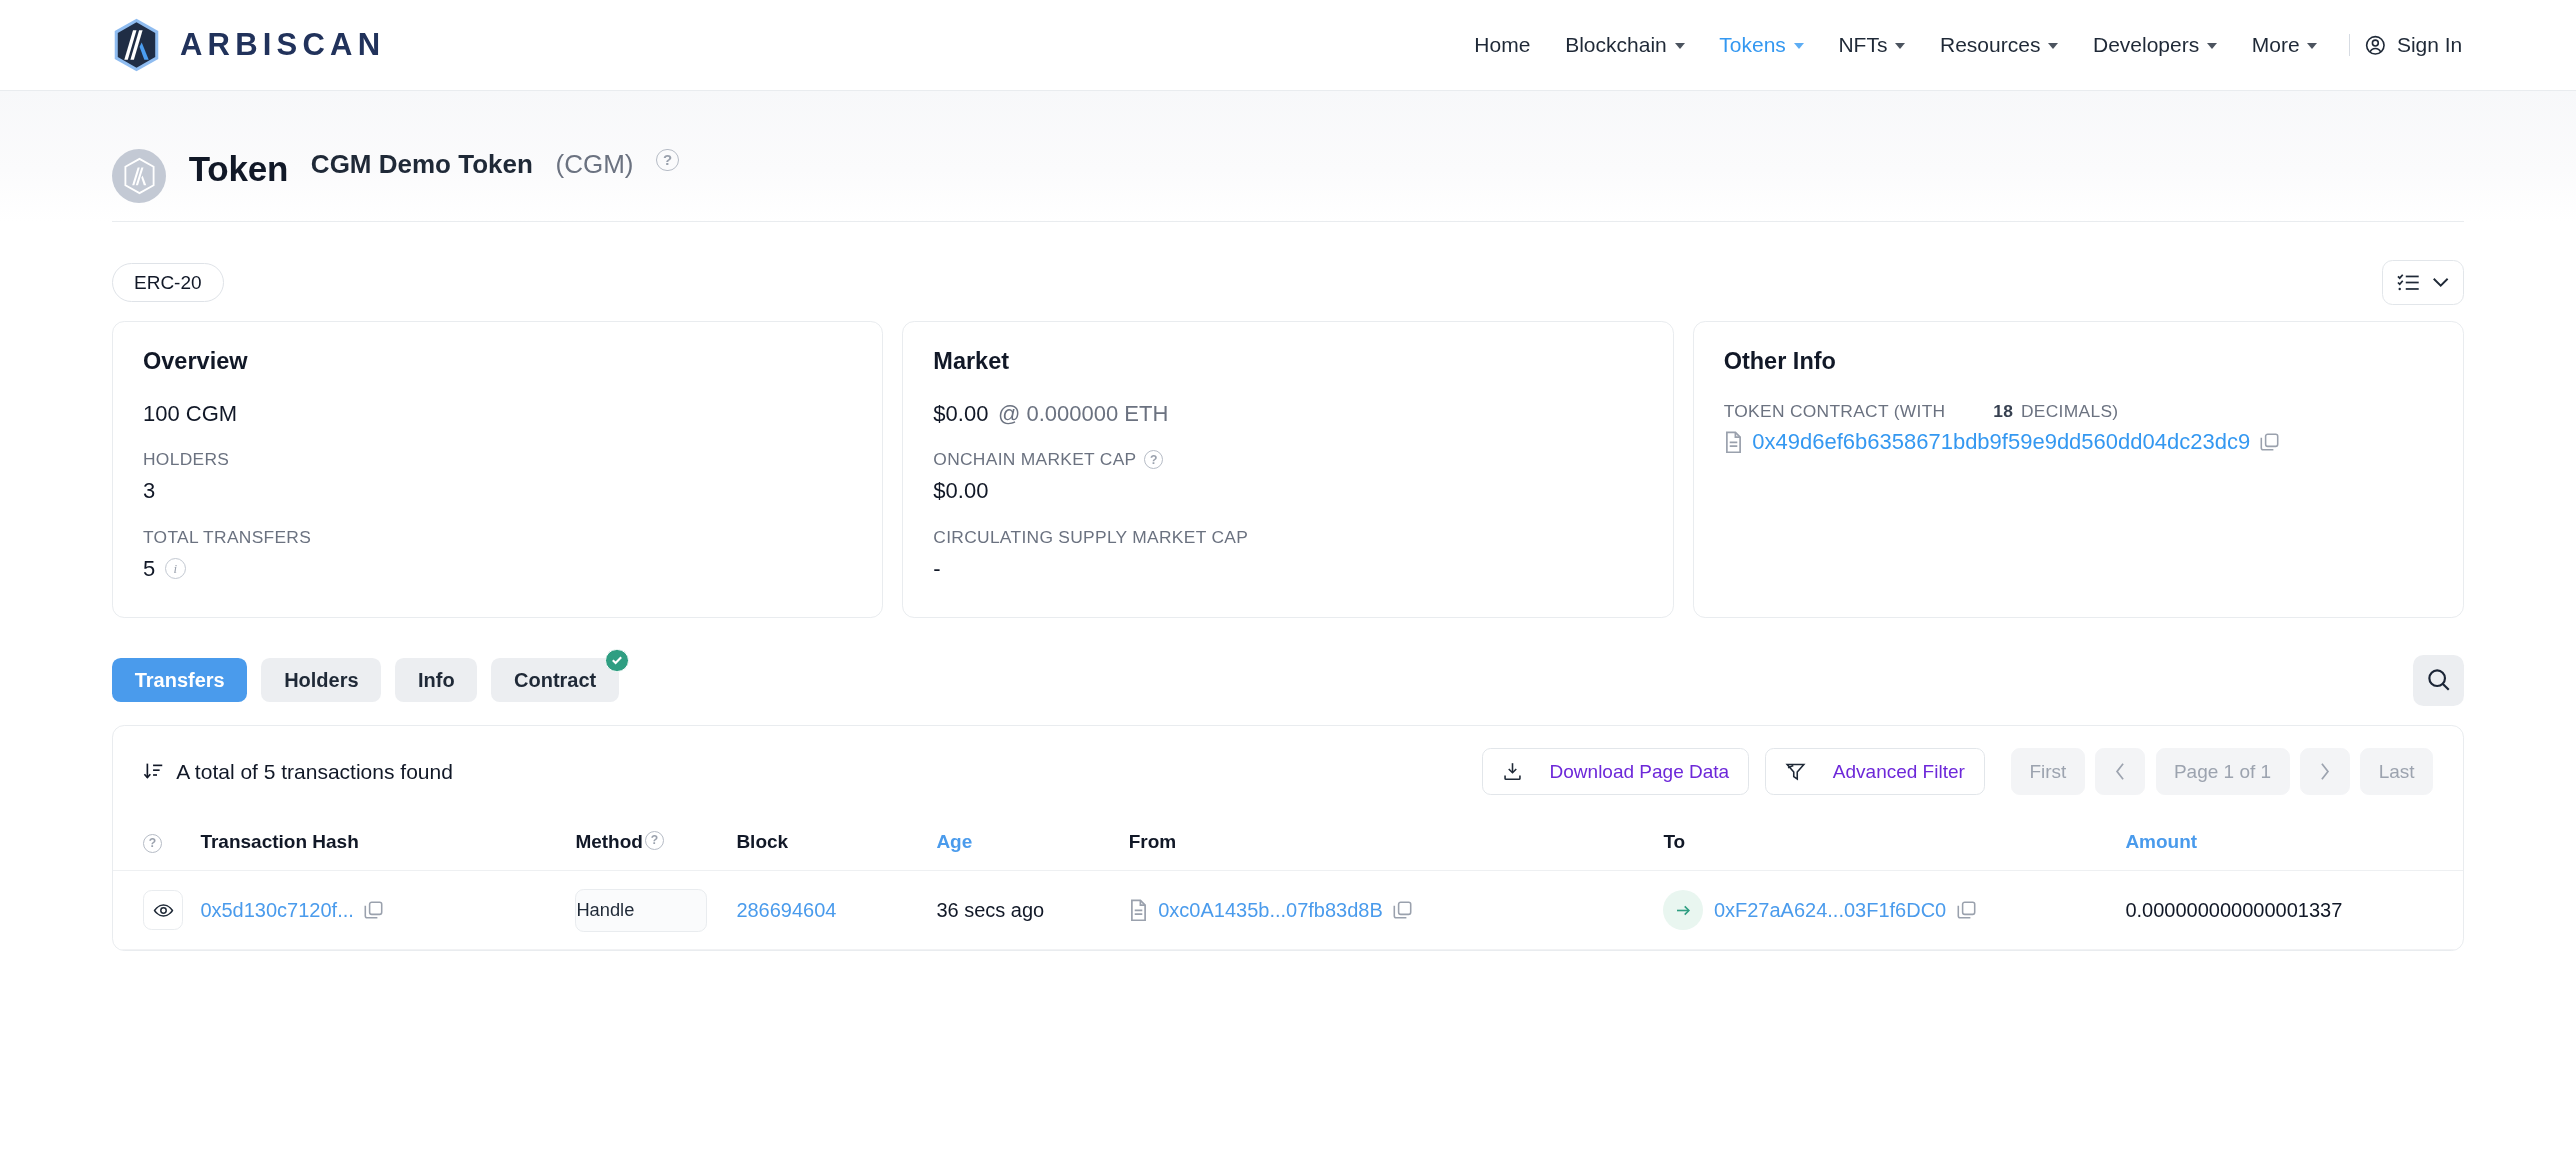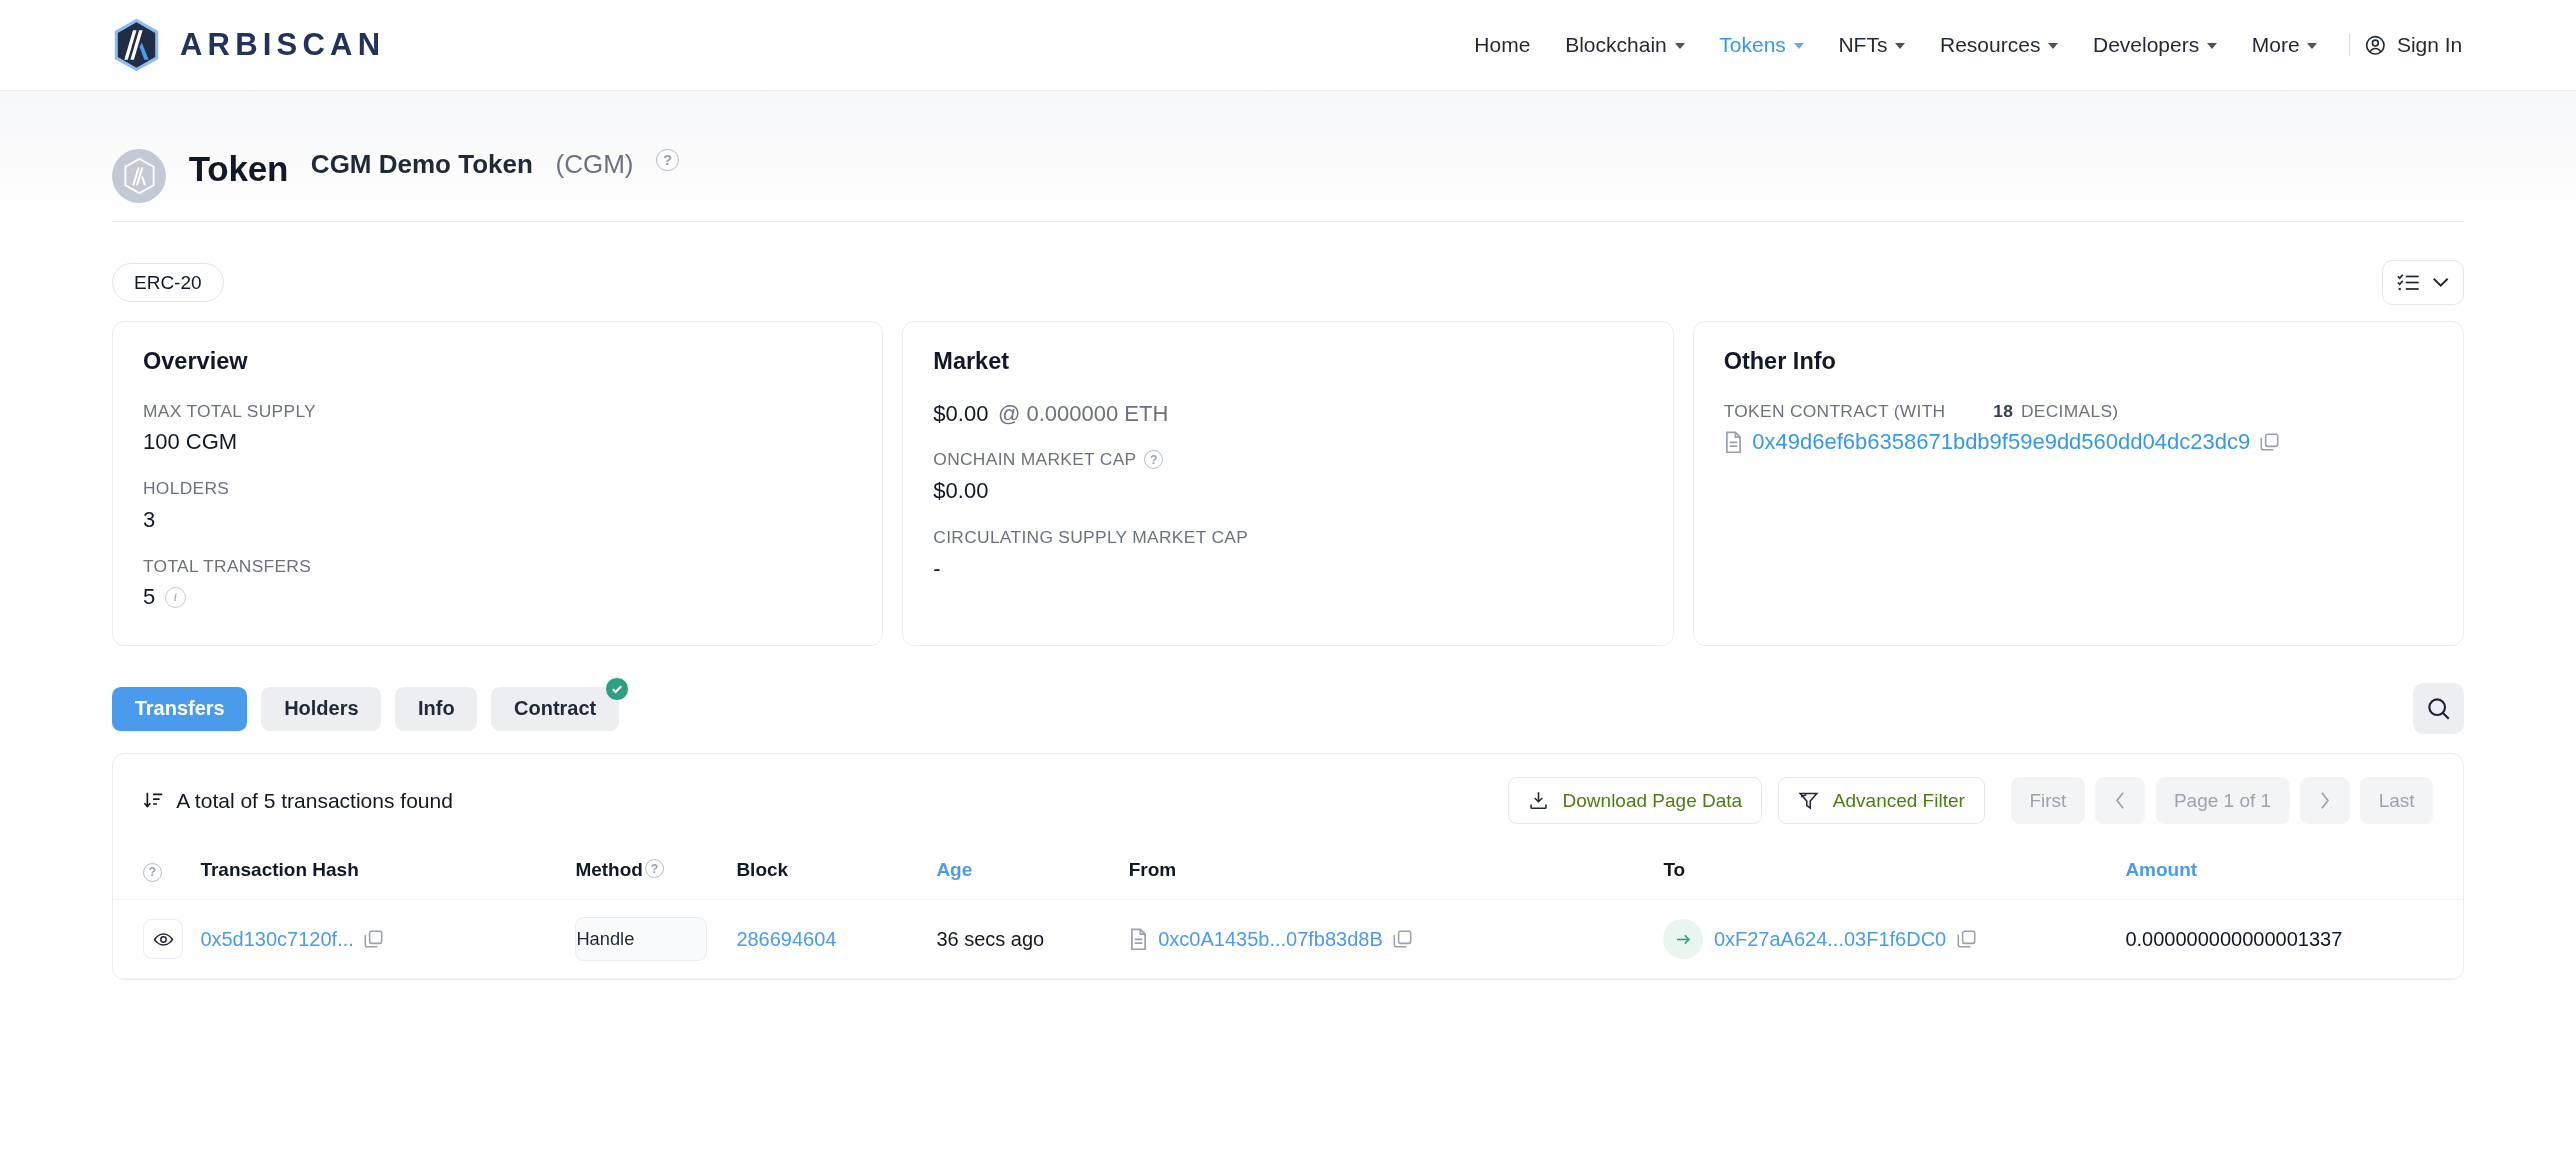--- a/index.html
+++ b/index.html
@@ -142,22 +142,22 @@
     overflow:hidden;
   }
   .panel-head {
     display:flex; align-items:center; justify-content:space-between;
     padding: 22.7px 30px 21px 30px;
   }
   .total-txt { display:flex; align-items:center; gap:12.2px; font-size:21px; color:#111827;}
   .panel-actions { display:flex; align-items:center; gap:15.7px;}
   .btn-outline {
     border:0.9px solid #e2e6ea; background:#fff; border-radius:8.7px;
-    height:47px; padding:16px 19px; display:flex; align-items:center; gap:14px;
-    font-size:19px; color:#4d7c0f; cursor:pointer; white-space:nowrap;
+    height:47px; padding:16px 19px; display:flex; align-items:center; gap:27px;
+    font-size:19px; color:#6d28d9; cursor:pointer; white-space:nowrap;
   }
   .pager { display:flex; align-items:center; gap:10.5px; margin-left:10.5px;}
   .pg {
     background:#f3f4f6; color:#9ca3af; border-radius:8.7px; height:47px;
     min-width:47px; padding:0 17.4px; display:flex; align-items:center; justify-content:center;
     font-size:19px; cursor:pointer; border:0.9px solid #f3f4f6;
   }
 
   table { width:100%; border-collapse:collapse; }
   thead th {
@@ -281,21 +281,20 @@
           <path d="M2 2 L10 10 L18 2"></path>
         </svg>
     </div>
   </div>
 
   <div class="cards">
 
     <div class="card">
       <div class="card-title">Overview</div>
       <div class="kv">
-        <div class="k">MAX TOTAL SUPPLY</div>
         <div class="v">100 CGM</div>
       </div>
       <div class="kv">
         <div class="k">HOLDERS</div>
         <div class="v">3</div>
       </div>
       <div class="kv">
         <div class="k">TOTAL TRANSFERS</div>
         <div class="v">
           <span>5</span>

